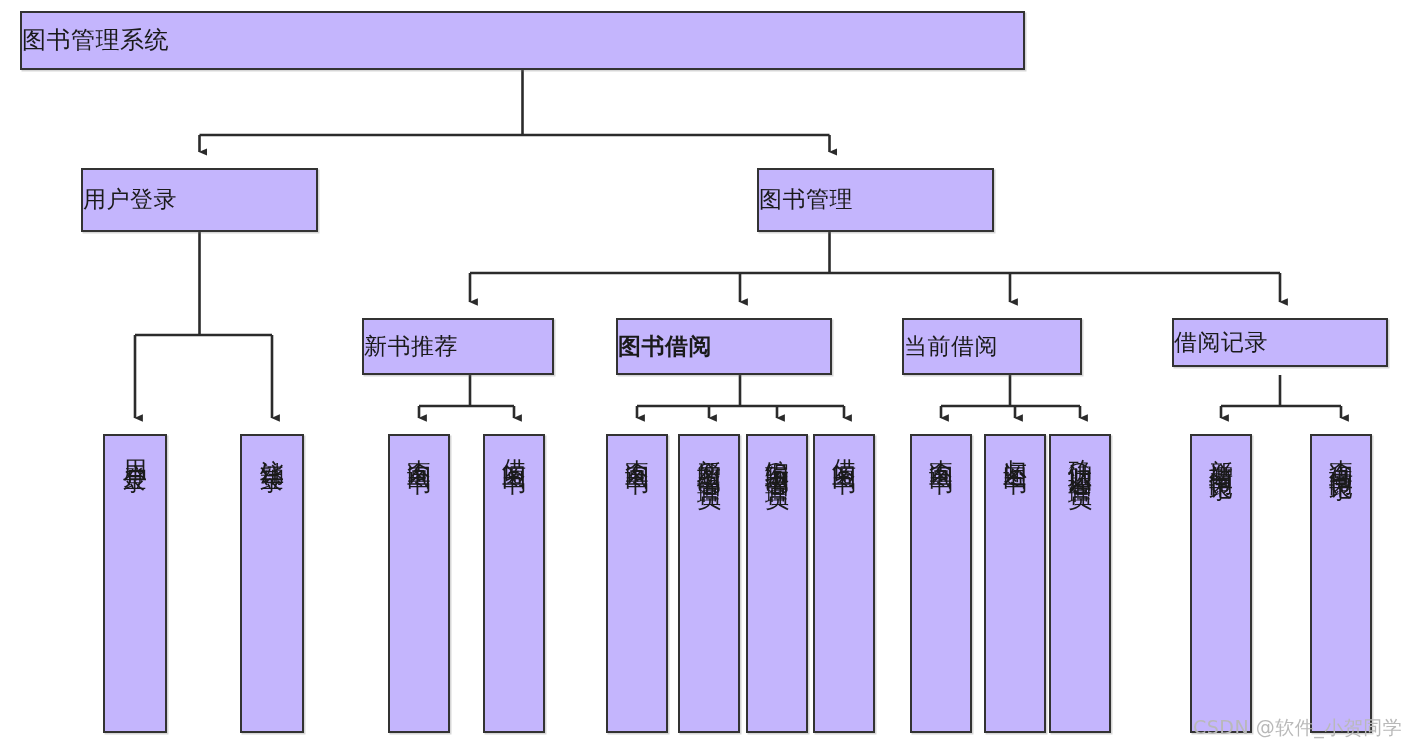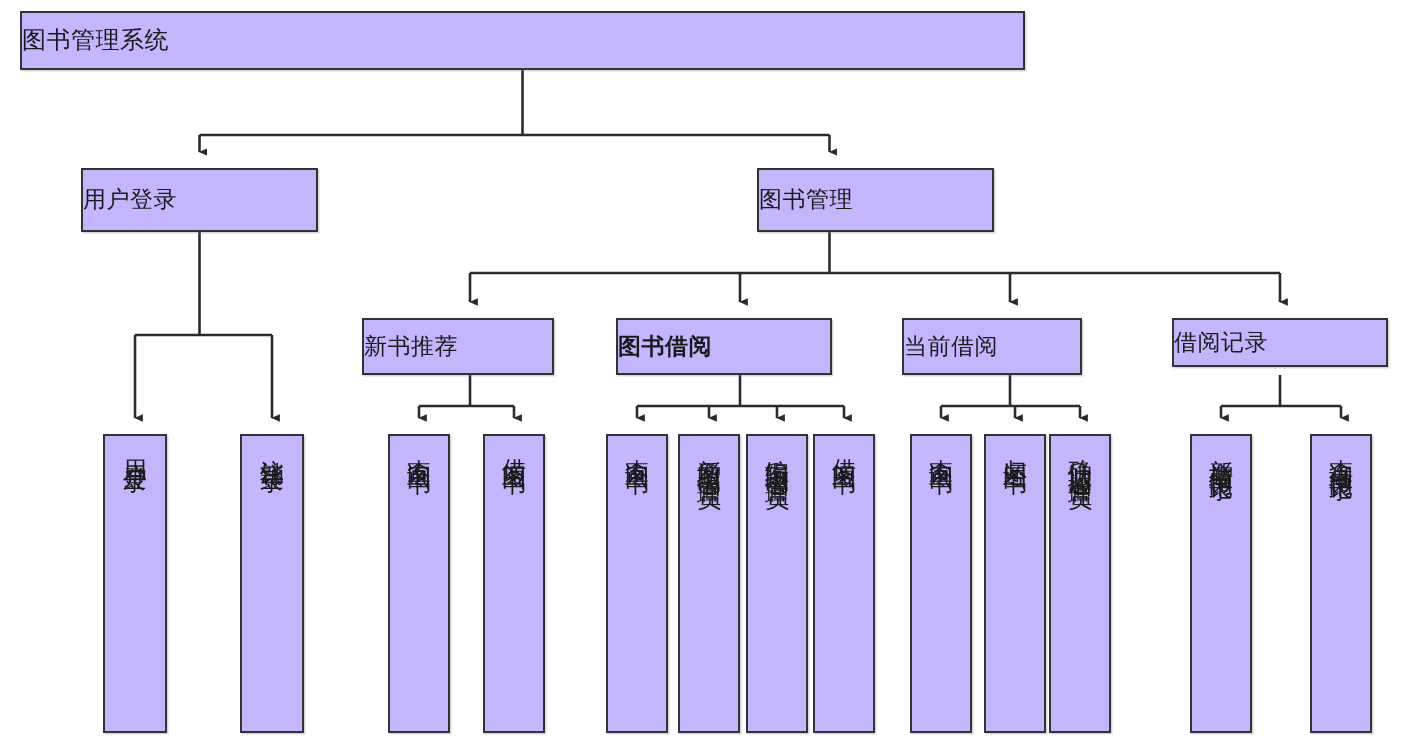--- a/index.html
+++ b/index.html
@@ -183,14 +183,15 @@
     <span class="vtext">确认归还（管理员）</span>
   </div>
 
   <div class="node vert" style="left:1190px; top:434px; width:62px; height:299px;">
     <span class="vtext">新增借阅记录</span>
   </div>
   <div class="node vert" style="left:1310px; top:434px; width:62px; height:299px;">
     <span class="vtext">查询借阅记录</span>
   </div>
 
+  <div class="watermark" style="left:1193px; top:715px;">CSDN @软件_小贺同学</div>
 
 </div>
 
 </body></html>

